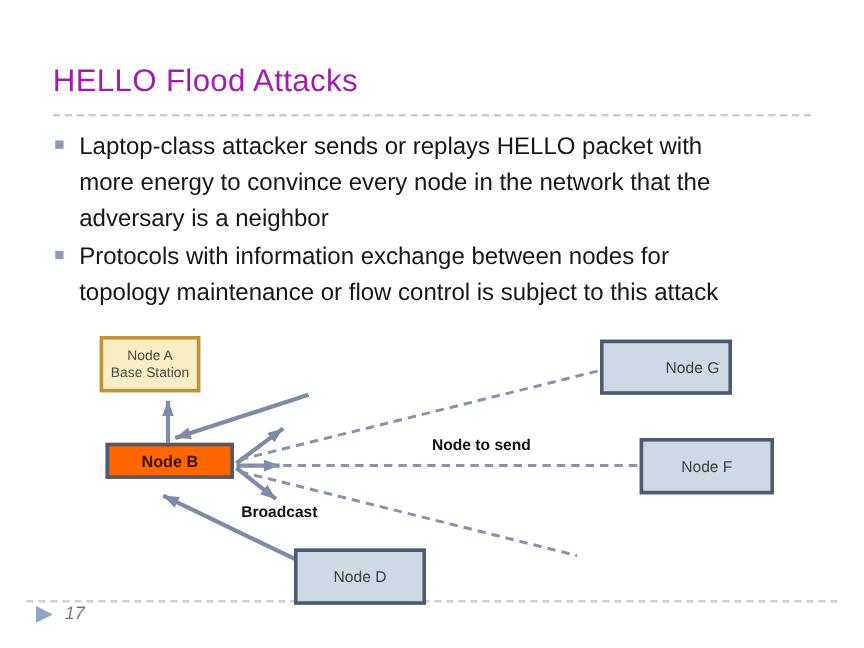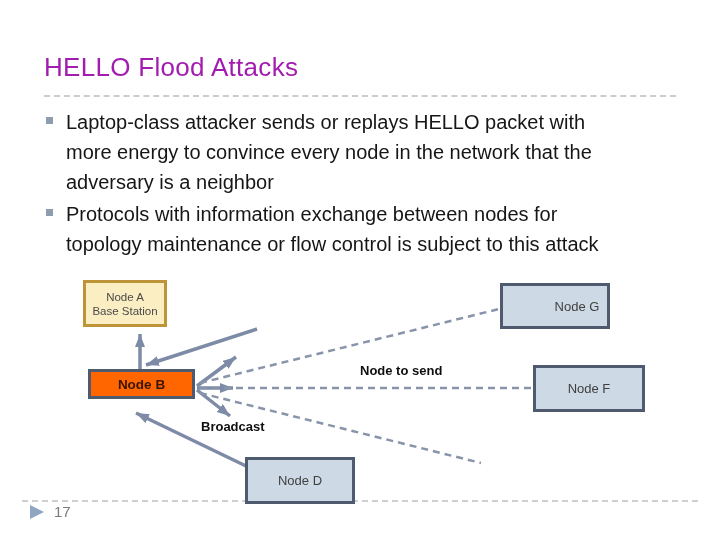--- a/index.html
+++ b/index.html
@@ -48,21 +48,21 @@
 
   .anno{position:absolute;z-index:3;font-weight:bold;font-size:13px;color:#0f0f0f;}
   .anno-fail{left:360px;top:363px;}
   .anno-bcast{left:201px;top:419px;}
 
   .footer-sep{
     position:absolute;left:22px;top:500px;width:676px;height:0;
     border-top:2px dashed #d0d0d0;
   }
   .page-marker{
-    position:absolute;left:30px;top:503px;display:flex;align-items:center;gap:9px;
+    position:absolute;left:30px;top:503px;display:flex;align-items:center;gap:9px;font-style:italic;
   }
   .page-number{font-size:15px;color:#7a7a7a;}
 </style>
 </head>
 <body>
 
 <div class="slide">
 
   <h1 class="title">HELLO Flood Attacks</h1>
   <div class="title-sep"></div>

